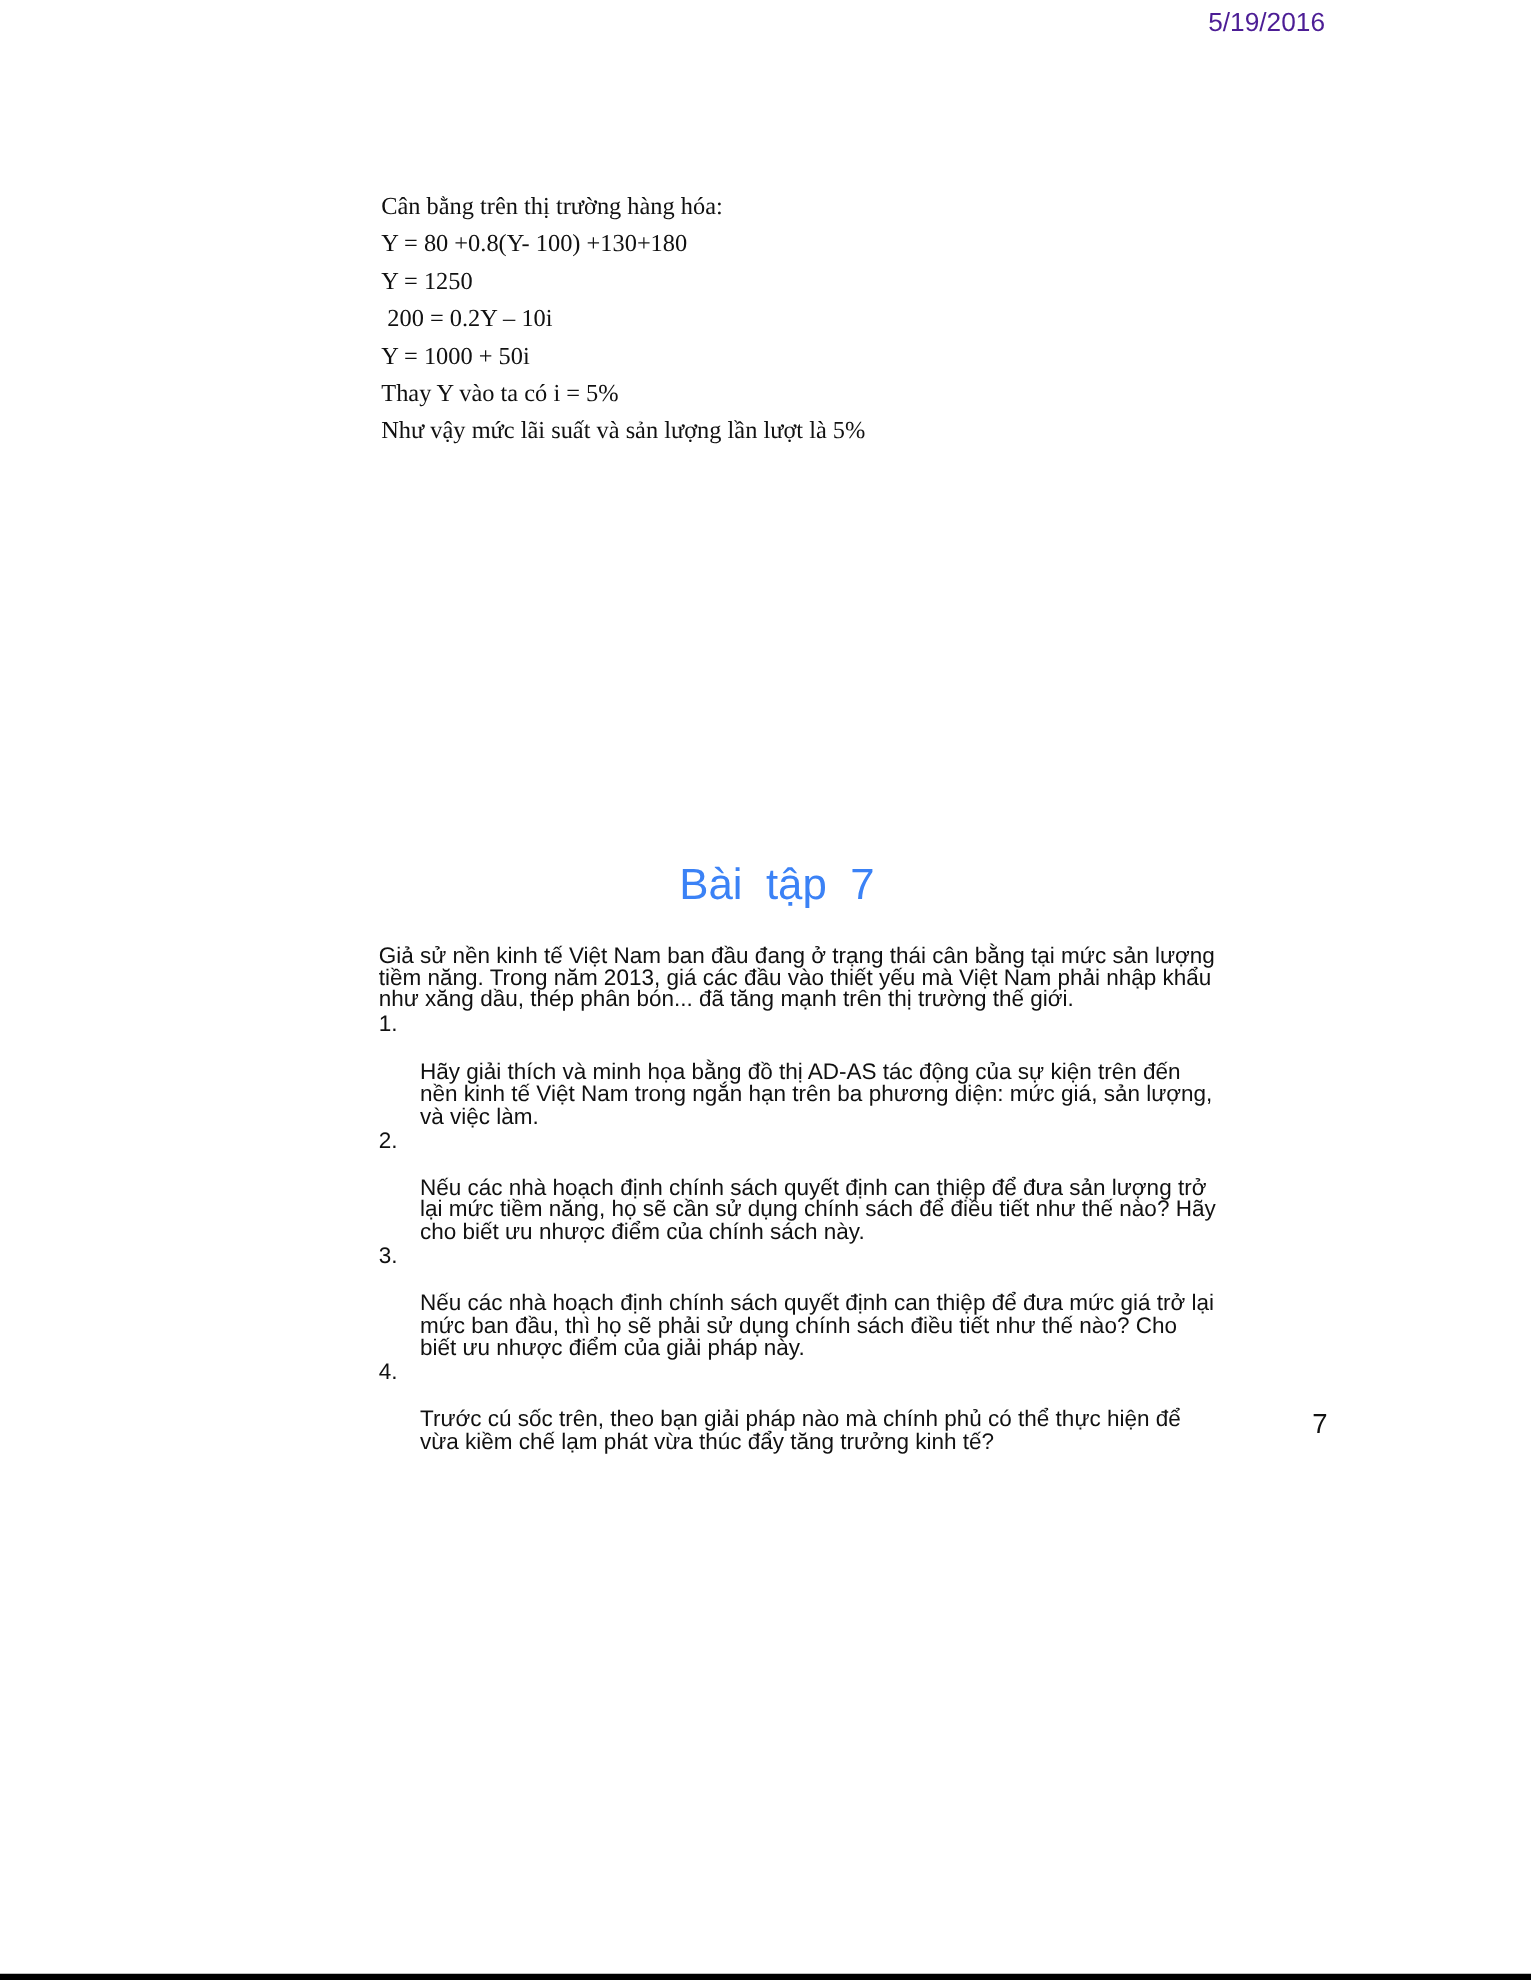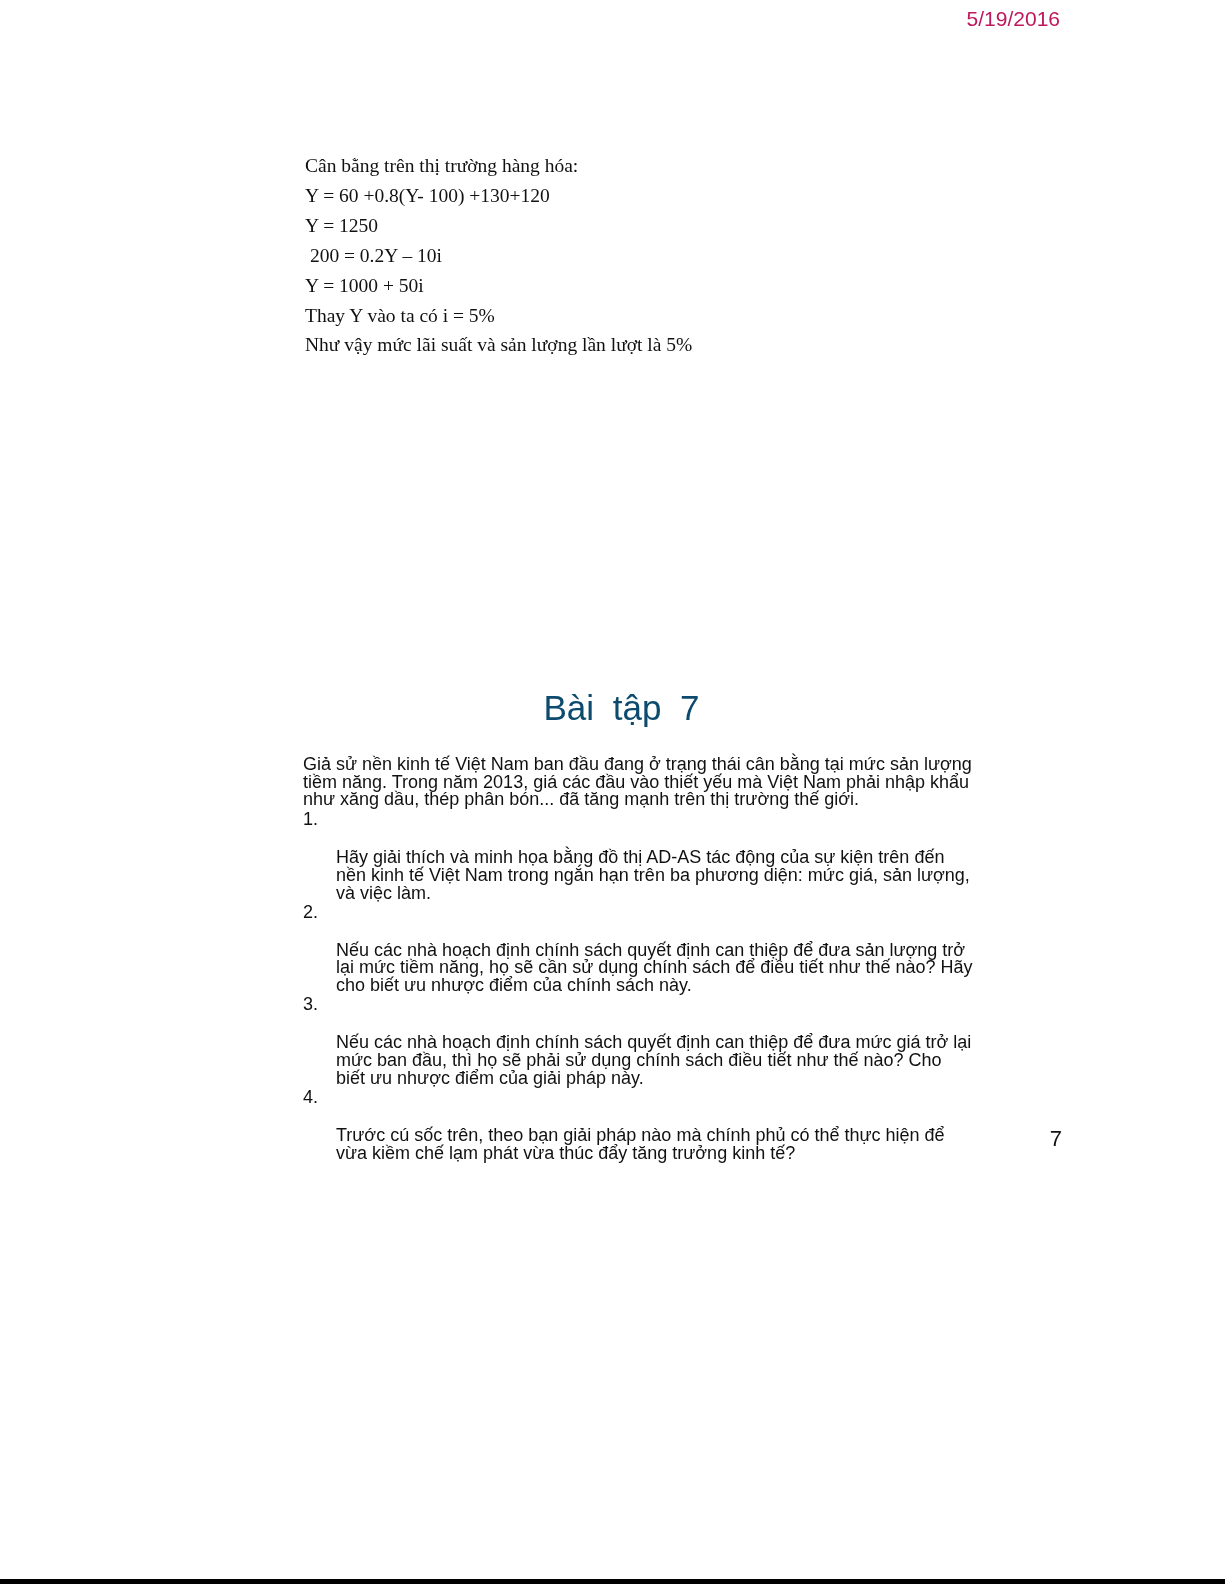--- a/index.html
+++ b/index.html
@@ -19,21 +19,21 @@
     position: absolute;
     inset: 0;
     background: #ffffff;
   }
   .header-date {
     position: absolute;
     top: 6px;
     right: 165px;
     font-size: 21px;
     line-height: 26px;
-    color: #be185d;
+    color: #4c1d95;
   }
   .solution-block {
     position: absolute;
     left: 305px;
     top: 151px;
     width: 700px;
     font-size: 19.5px;
     line-height: 29.9px;
     font-family: Liberation Serif, serif;
   }
@@ -44,21 +44,21 @@
   .exercise-title {
     position: absolute;
     top: 686px;
     left: 0;
     width: 100%;
     text-align: center;
     text-indent: 18px;
     font-size: 35px;
     line-height: 44px;
     word-spacing: 9px;
-    color: #0c4a6e;
+    color: #3b82f6;
   }
   .exercise-body {
     position: absolute;
     left: 303px;
     top: 756px;
     width: 690px;
     font-size: 18px;
     line-height: 17.7px;
   }
   .exercise-intro {
@@ -101,21 +101,21 @@
 </style>
 </head>
 <body>
 
 <div class="page">
 
   <div class="header-date">5/19/2016</div>
 
   <div class="solution-block">
     <div class="sol-line">Cân bằng trên thị trường hàng hóa:</div>
-    <div class="sol-line">Y = 60 +0.8(Y- 100) +130+120</div>
+    <div class="sol-line">Y = 80 +0.8(Y- 100) +130+180</div>
     <div class="sol-line">Y = 1250</div>
     <div class="sol-line"> 200 = 0.2Y – 10i</div>
     <div class="sol-line">Y = 1000 + 50i</div>
     <div class="sol-line">Thay Y vào ta có i = 5%</div>
     <div class="sol-line">Như vậy mức lãi suất và sản lượng lần lượt là 5%</div>
   </div>
 
   <div class="exercise-title">Bài tập 7</div>
 
   <div class="exercise-body">

